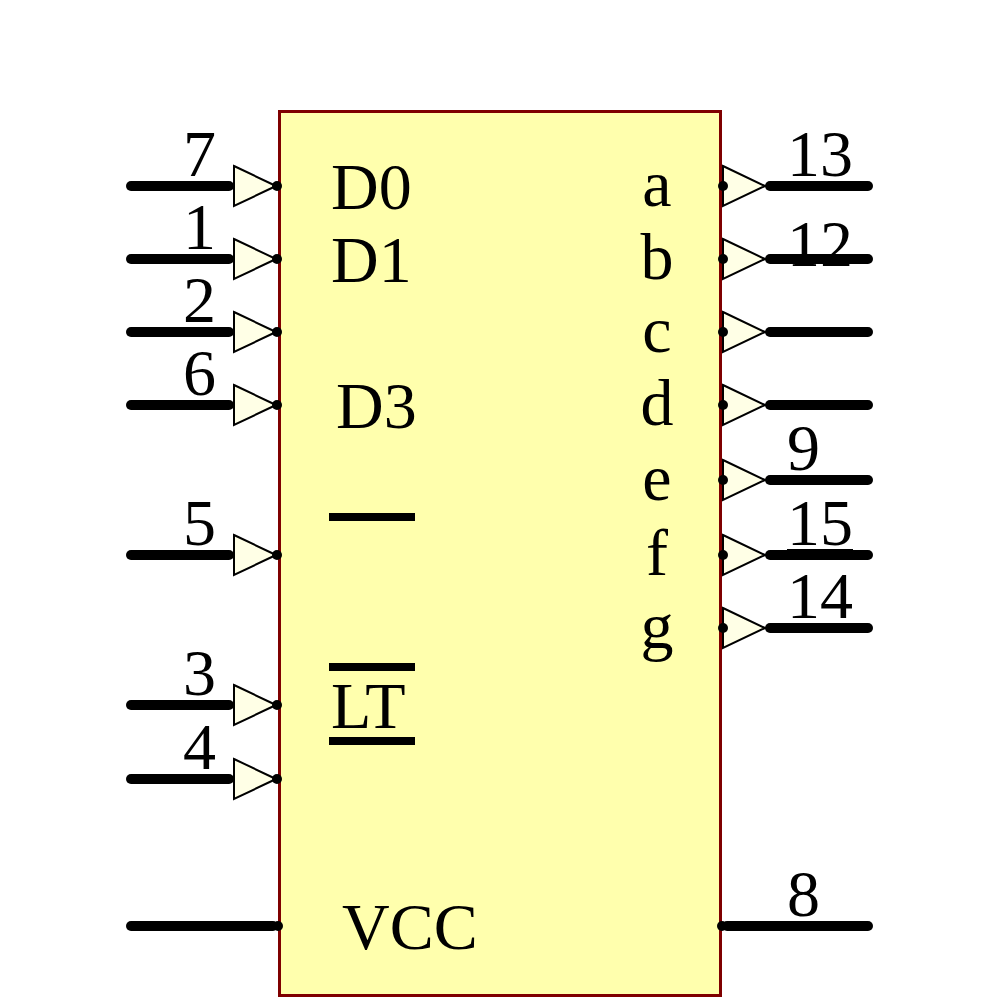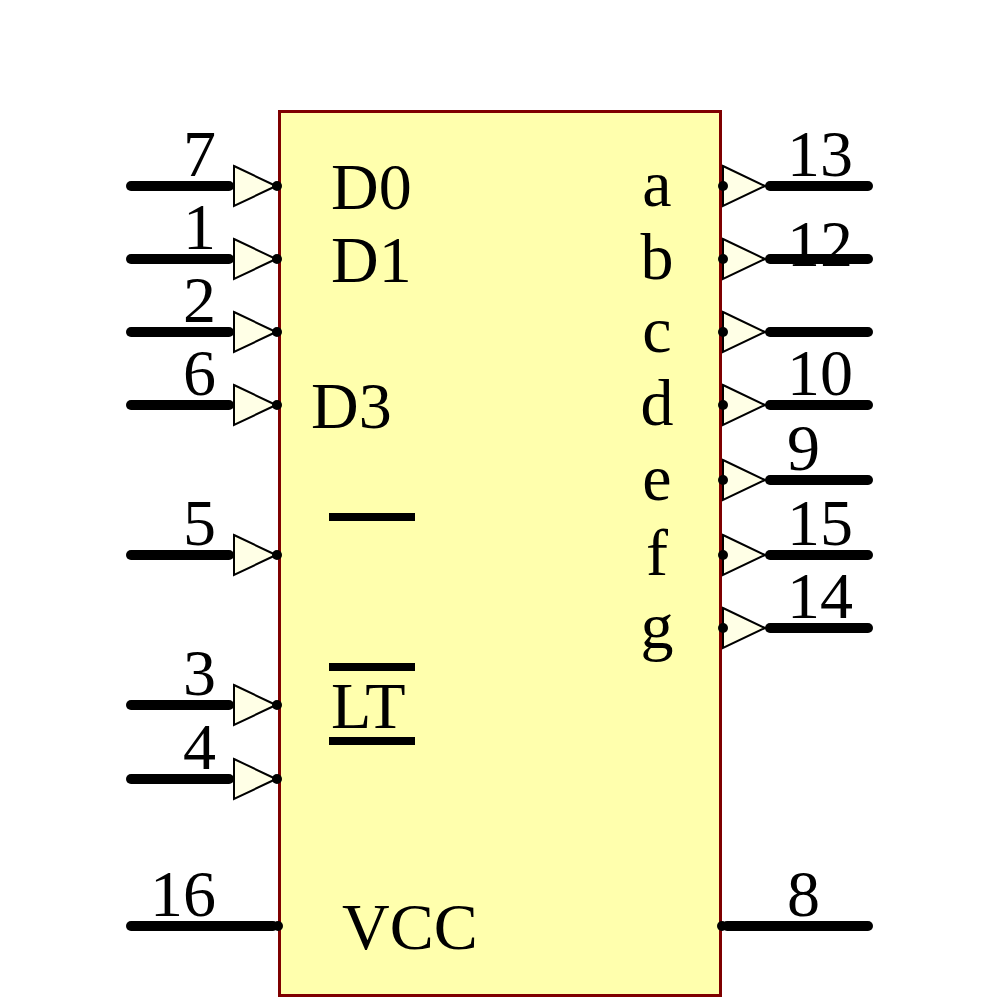--- a/index.html
+++ b/index.html
@@ -46,21 +46,21 @@
         <polygon points="1,2 43,22 1,42" fill="#ffffe6" stroke="#000000" stroke-width="2"></polygon>
       </svg></div>
     <div class="dot" style="left: 272px; top: 327px; background: rgb(0, 0, 0);"></div>
     <div class="num num-left" style="top: 267px;">2</div>
     <div class="wire" style="left: 126px; top: 400px; width: 108px; background: rgb(0, 0, 0);"></div>
     <div class="tri" style="left: 233px; top: 383px;"><svg width="44" height="44" viewBox="0 0 44 44">
         <polygon points="1,2 43,22 1,42" fill="#ffffe6" stroke="#000000" stroke-width="2"></polygon>
       </svg></div>
     <div class="dot" style="left: 272px; top: 400px; background: rgb(0, 0, 0);"></div>
     <div class="num num-left" style="top: 340px;">6</div>
-    <div class="lbl" style="left: 311px; top: 373px;">D3</div>
+    <div class="lbl" style="left: 336px; top: 373px;">D3</div>
     <div class="wire" style="left: 126px; top: 550px; width: 108px; background: rgb(0, 0, 0);"></div>
     <div class="tri" style="left: 233px; top: 533px;"><svg width="44" height="44" viewBox="0 0 44 44">
         <polygon points="1,2 43,22 1,42" fill="#ffffe6" stroke="#000000" stroke-width="2"></polygon>
       </svg></div>
     <div class="dot" style="left: 272px; top: 550px; background: rgb(0, 0, 0);"></div>
     <div class="num num-left" style="top: 490px;">5</div>
     <div class="bar" style="left: 329px; top: 513px; width: 86px; background: rgb(0, 0, 0);"></div>
     <div class="wire" style="left: 126px; top: 700px; width: 108px; background: rgb(0, 0, 0);"></div>
     <div class="tri" style="left: 233px; top: 683px;"><svg width="44" height="44" viewBox="0 0 44 44">
         <polygon points="1,2 43,22 1,42" fill="#ffffe6" stroke="#000000" stroke-width="2"></polygon>
@@ -71,21 +71,20 @@
     <div class="bar" style="left: 329px; top: 663px; width: 86px; background: rgb(0, 0, 0);"></div>
     <div class="wire" style="left: 126px; top: 774px; width: 108px; background: rgb(0, 0, 0);"></div>
     <div class="tri" style="left: 233px; top: 757px;"><svg width="44" height="44" viewBox="0 0 44 44">
         <polygon points="1,2 43,22 1,42" fill="#ffffe6" stroke="#000000" stroke-width="2"></polygon>
       </svg></div>
     <div class="dot" style="left: 272px; top: 774px; background: rgb(0, 0, 0);"></div>
     <div class="num num-left" style="top: 714px;">4</div>
     <div class="bar" style="left: 329px; top: 737px; width: 86px; background: rgb(0, 0, 0);"></div>
     <div class="wire" style="left: 126px; top: 921px; width: 152px; background: rgb(0, 0, 0);"></div>
     <div class="dot" style="left: 273px; top: 921px; background: rgb(0, 0, 0);"></div>
-    <div class="num num-left" style="top: 861px;">16</div>
     <div class="lbl" style="left: 342px; top: 894px;">VCC</div>
     <div class="wire" style="left: 765px; top: 181px; width: 108px; background: rgb(0, 0, 0);"></div>
     <div class="tri" style="left: 722px; top: 164px;"><svg width="44" height="44" viewBox="0 0 44 44">
         <polygon points="1,2 43,22 1,42" fill="#ffffe6" stroke="#000000" stroke-width="2"></polygon>
       </svg></div>
     <div class="dot" style="left: 718px; top: 181px; background: rgb(0, 0, 0);"></div>
     <div class="lbl lbl-center" style="left: 607px; top: 151px;">a</div>
     <div class="num num-right" style="top: 121px; font-family: Liberation Serif, serif;">13</div>
     <div class="wire" style="left: 765px; top: 254px; width: 108px; background: rgb(0, 0, 0);"></div>
     <div class="tri" style="left: 722px; top: 237px;"><svg width="44" height="44" viewBox="0 0 44 44">
@@ -99,35 +98,34 @@
         <polygon points="1,2 43,22 1,42" fill="#ffffe6" stroke="#000000" stroke-width="2"></polygon>
       </svg></div>
     <div class="dot" style="left: 718px; top: 327px; background: rgb(0, 0, 0);"></div>
     <div class="lbl lbl-center" style="left: 607px; top: 297px;">c</div>
     <div class="wire" style="left: 765px; top: 400px; width: 108px; background: rgb(0, 0, 0);"></div>
     <div class="tri" style="left: 722px; top: 383px;"><svg width="44" height="44" viewBox="0 0 44 44">
         <polygon points="1,2 43,22 1,42" fill="#ffffe6" stroke="#000000" stroke-width="2"></polygon>
       </svg></div>
     <div class="dot" style="left: 718px; top: 400px; background: rgb(0, 0, 0);"></div>
     <div class="lbl lbl-center" style="left: 607px; top: 370px;">d</div>
-    <div class="num num-right" style="top: 340px;">10</div>
     <div class="wire" style="left: 765px; top: 475px; width: 108px; background: rgb(0, 0, 0);"></div>
     <div class="tri" style="left: 722px; top: 458px;"><svg width="44" height="44" viewBox="0 0 44 44">
         <polygon points="1,2 43,22 1,42" fill="#ffffe6" stroke="#000000" stroke-width="2"></polygon>
       </svg></div>
     <div class="dot" style="left: 718px; top: 475px; background: rgb(0, 0, 0);"></div>
     <div class="lbl lbl-center" style="left: 607px; top: 445px;">e</div>
     <div class="num num-right" style="top: 415px;">9</div>
     <div class="wire" style="left: 765px; top: 550px; width: 108px; background: rgb(0, 0, 0);"></div>
     <div class="tri" style="left: 722px; top: 533px;"><svg width="44" height="44" viewBox="0 0 44 44">
         <polygon points="1,2 43,22 1,42" fill="#ffffe6" stroke="#000000" stroke-width="2"></polygon>
       </svg></div>
     <div class="dot" style="left: 718px; top: 550px; background: rgb(0, 0, 0);"></div>
     <div class="lbl lbl-center" style="left: 607px; top: 520px;">f</div>
-    <div class="num num-right" style="top: 490px;">15</div>
+    <div class="num num-right" style="top: 490px; text-decoration: underline;">15</div>
     <div class="wire" style="left: 765px; top: 623px; width: 108px; background: rgb(0, 0, 0);"></div>
     <div class="tri" style="left: 722px; top: 606px;"><svg width="44" height="44" viewBox="0 0 44 44">
         <polygon points="1,2 43,22 1,42" fill="#ffffe6" stroke="#000000" stroke-width="2"></polygon>
       </svg></div>
     <div class="dot" style="left: 718px; top: 623px; background: rgb(0, 0, 0);"></div>
     <div class="lbl lbl-center" style="left: 607px; top: 593px;">g</div>
     <div class="num num-right" style="top: 563px;">14</div>
     <div class="wire" style="left: 722px; top: 921px; width: 151px; background: rgb(0, 0, 0);"></div>
     <div class="dot" style="left: 717px; top: 921px; background: rgb(0, 0, 0);"></div>
     <div class="num num-right" style="top: 861px;">8</div>

